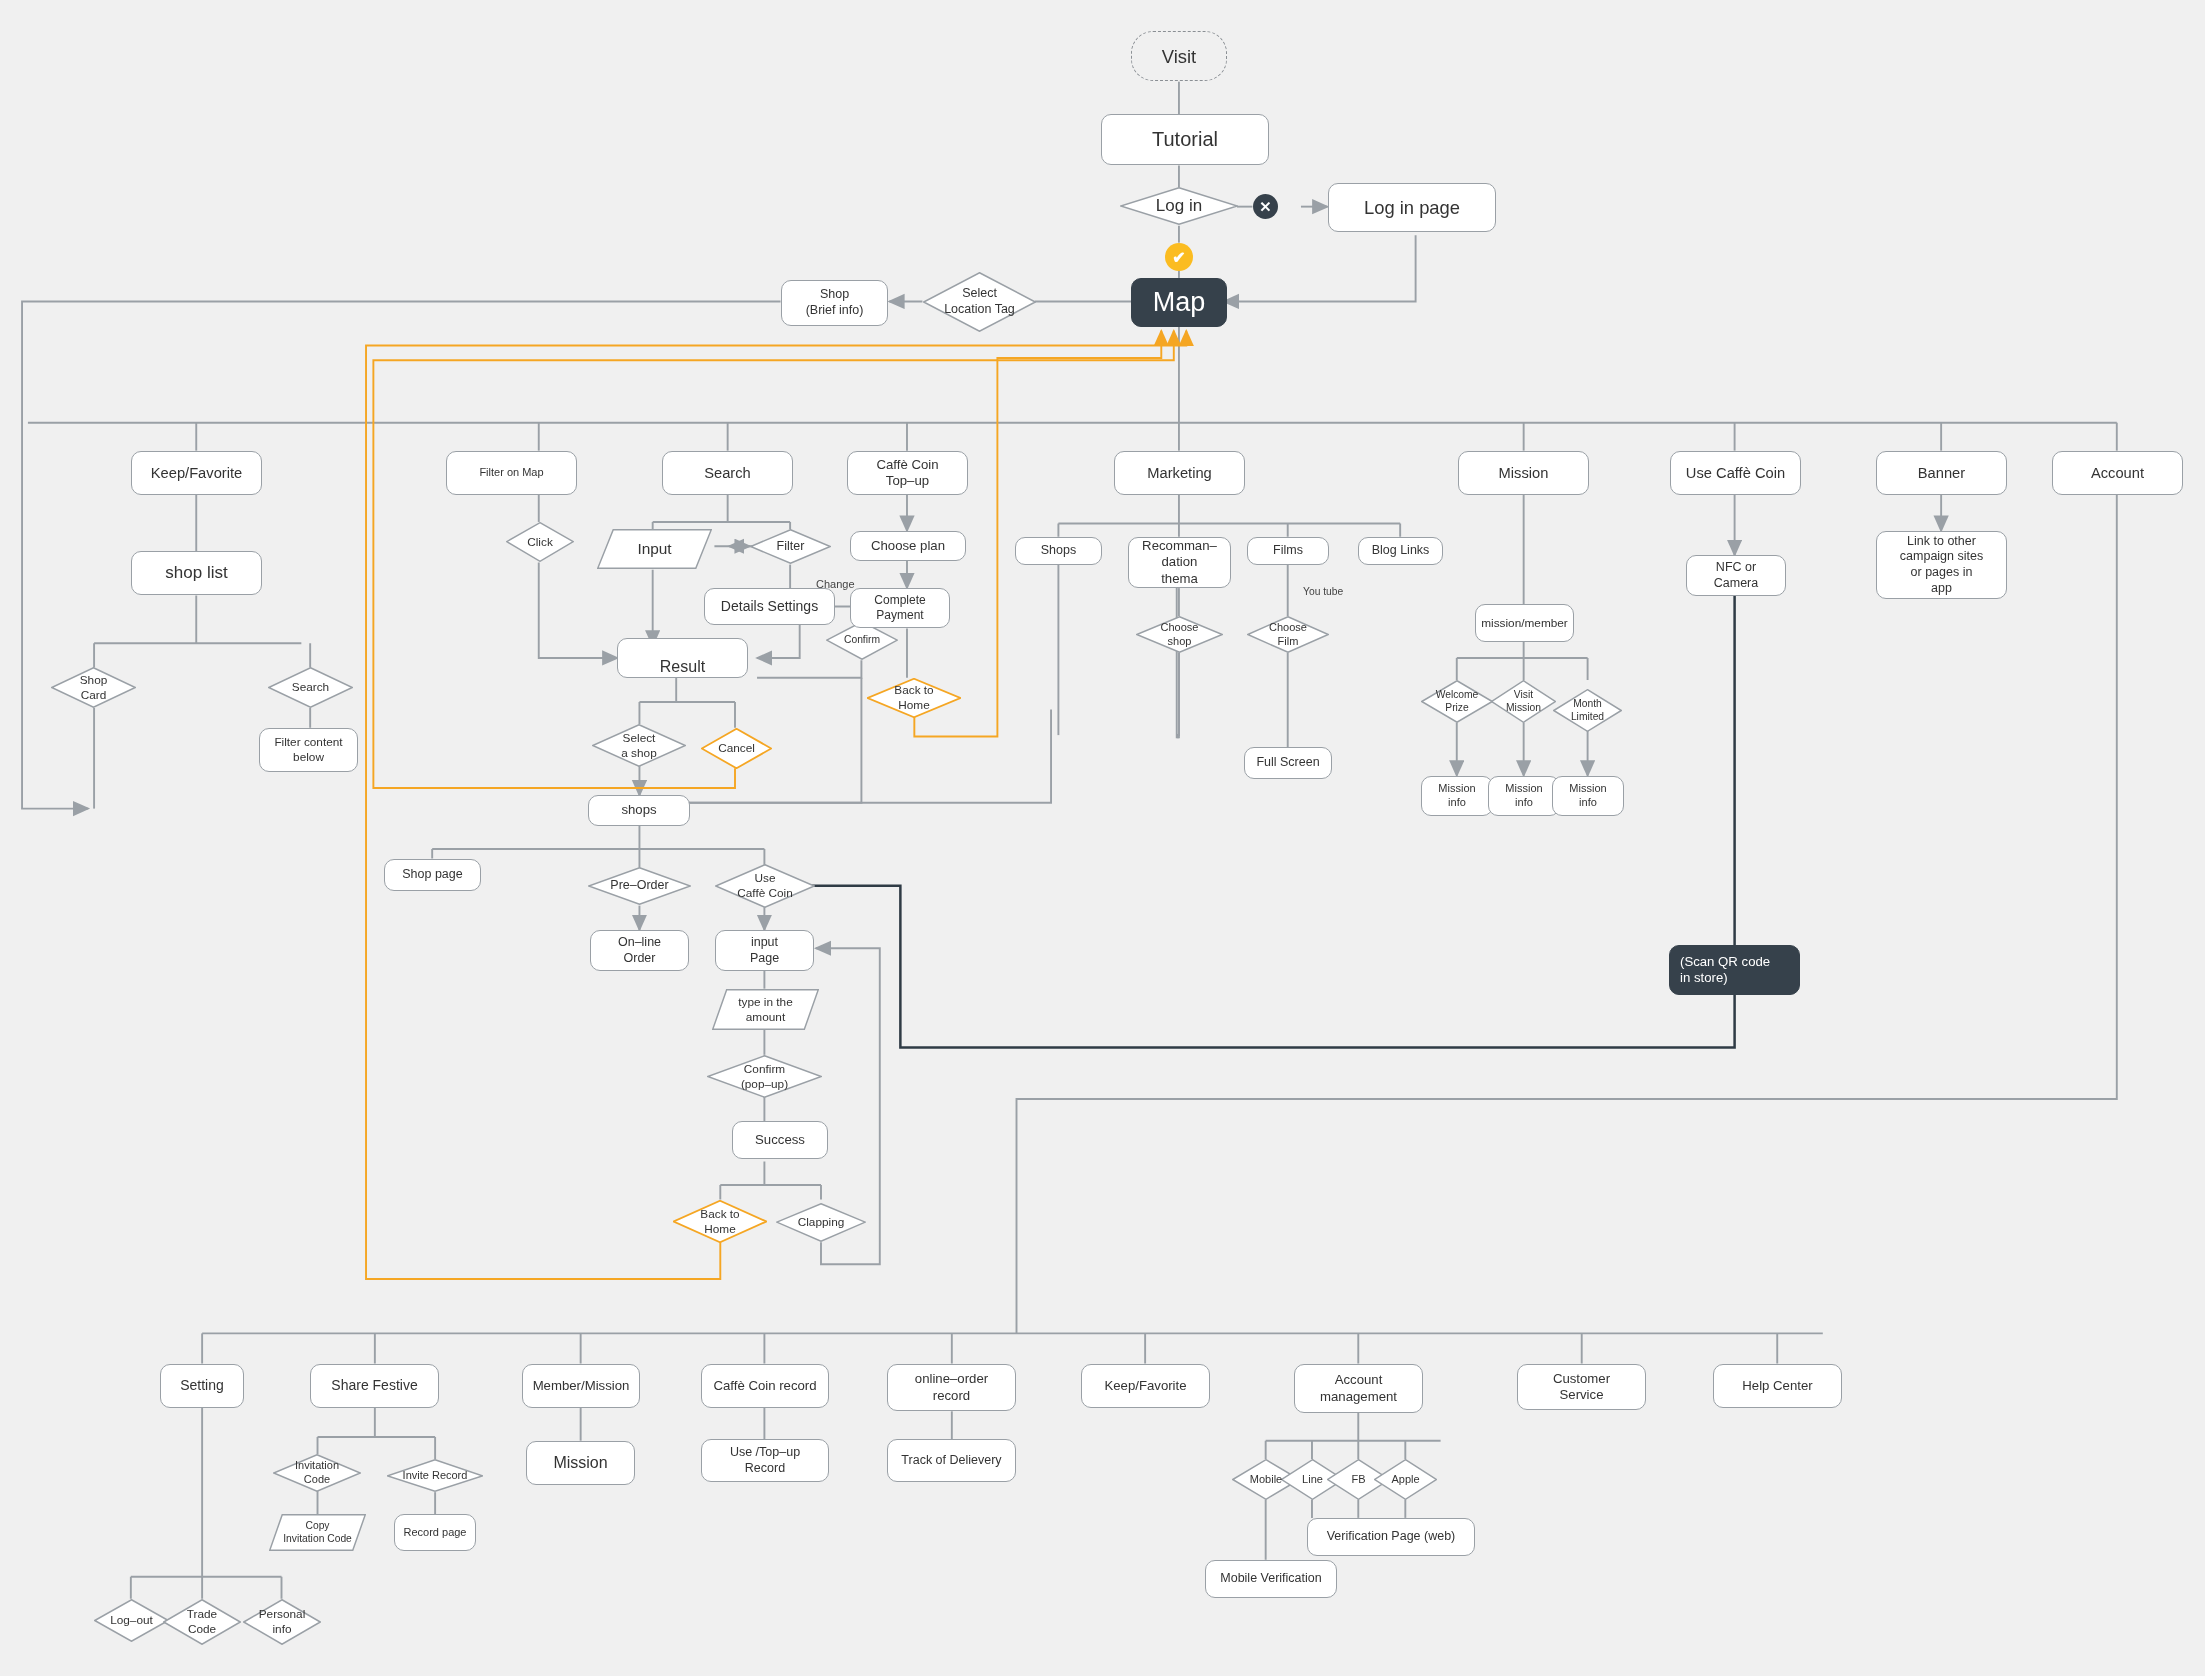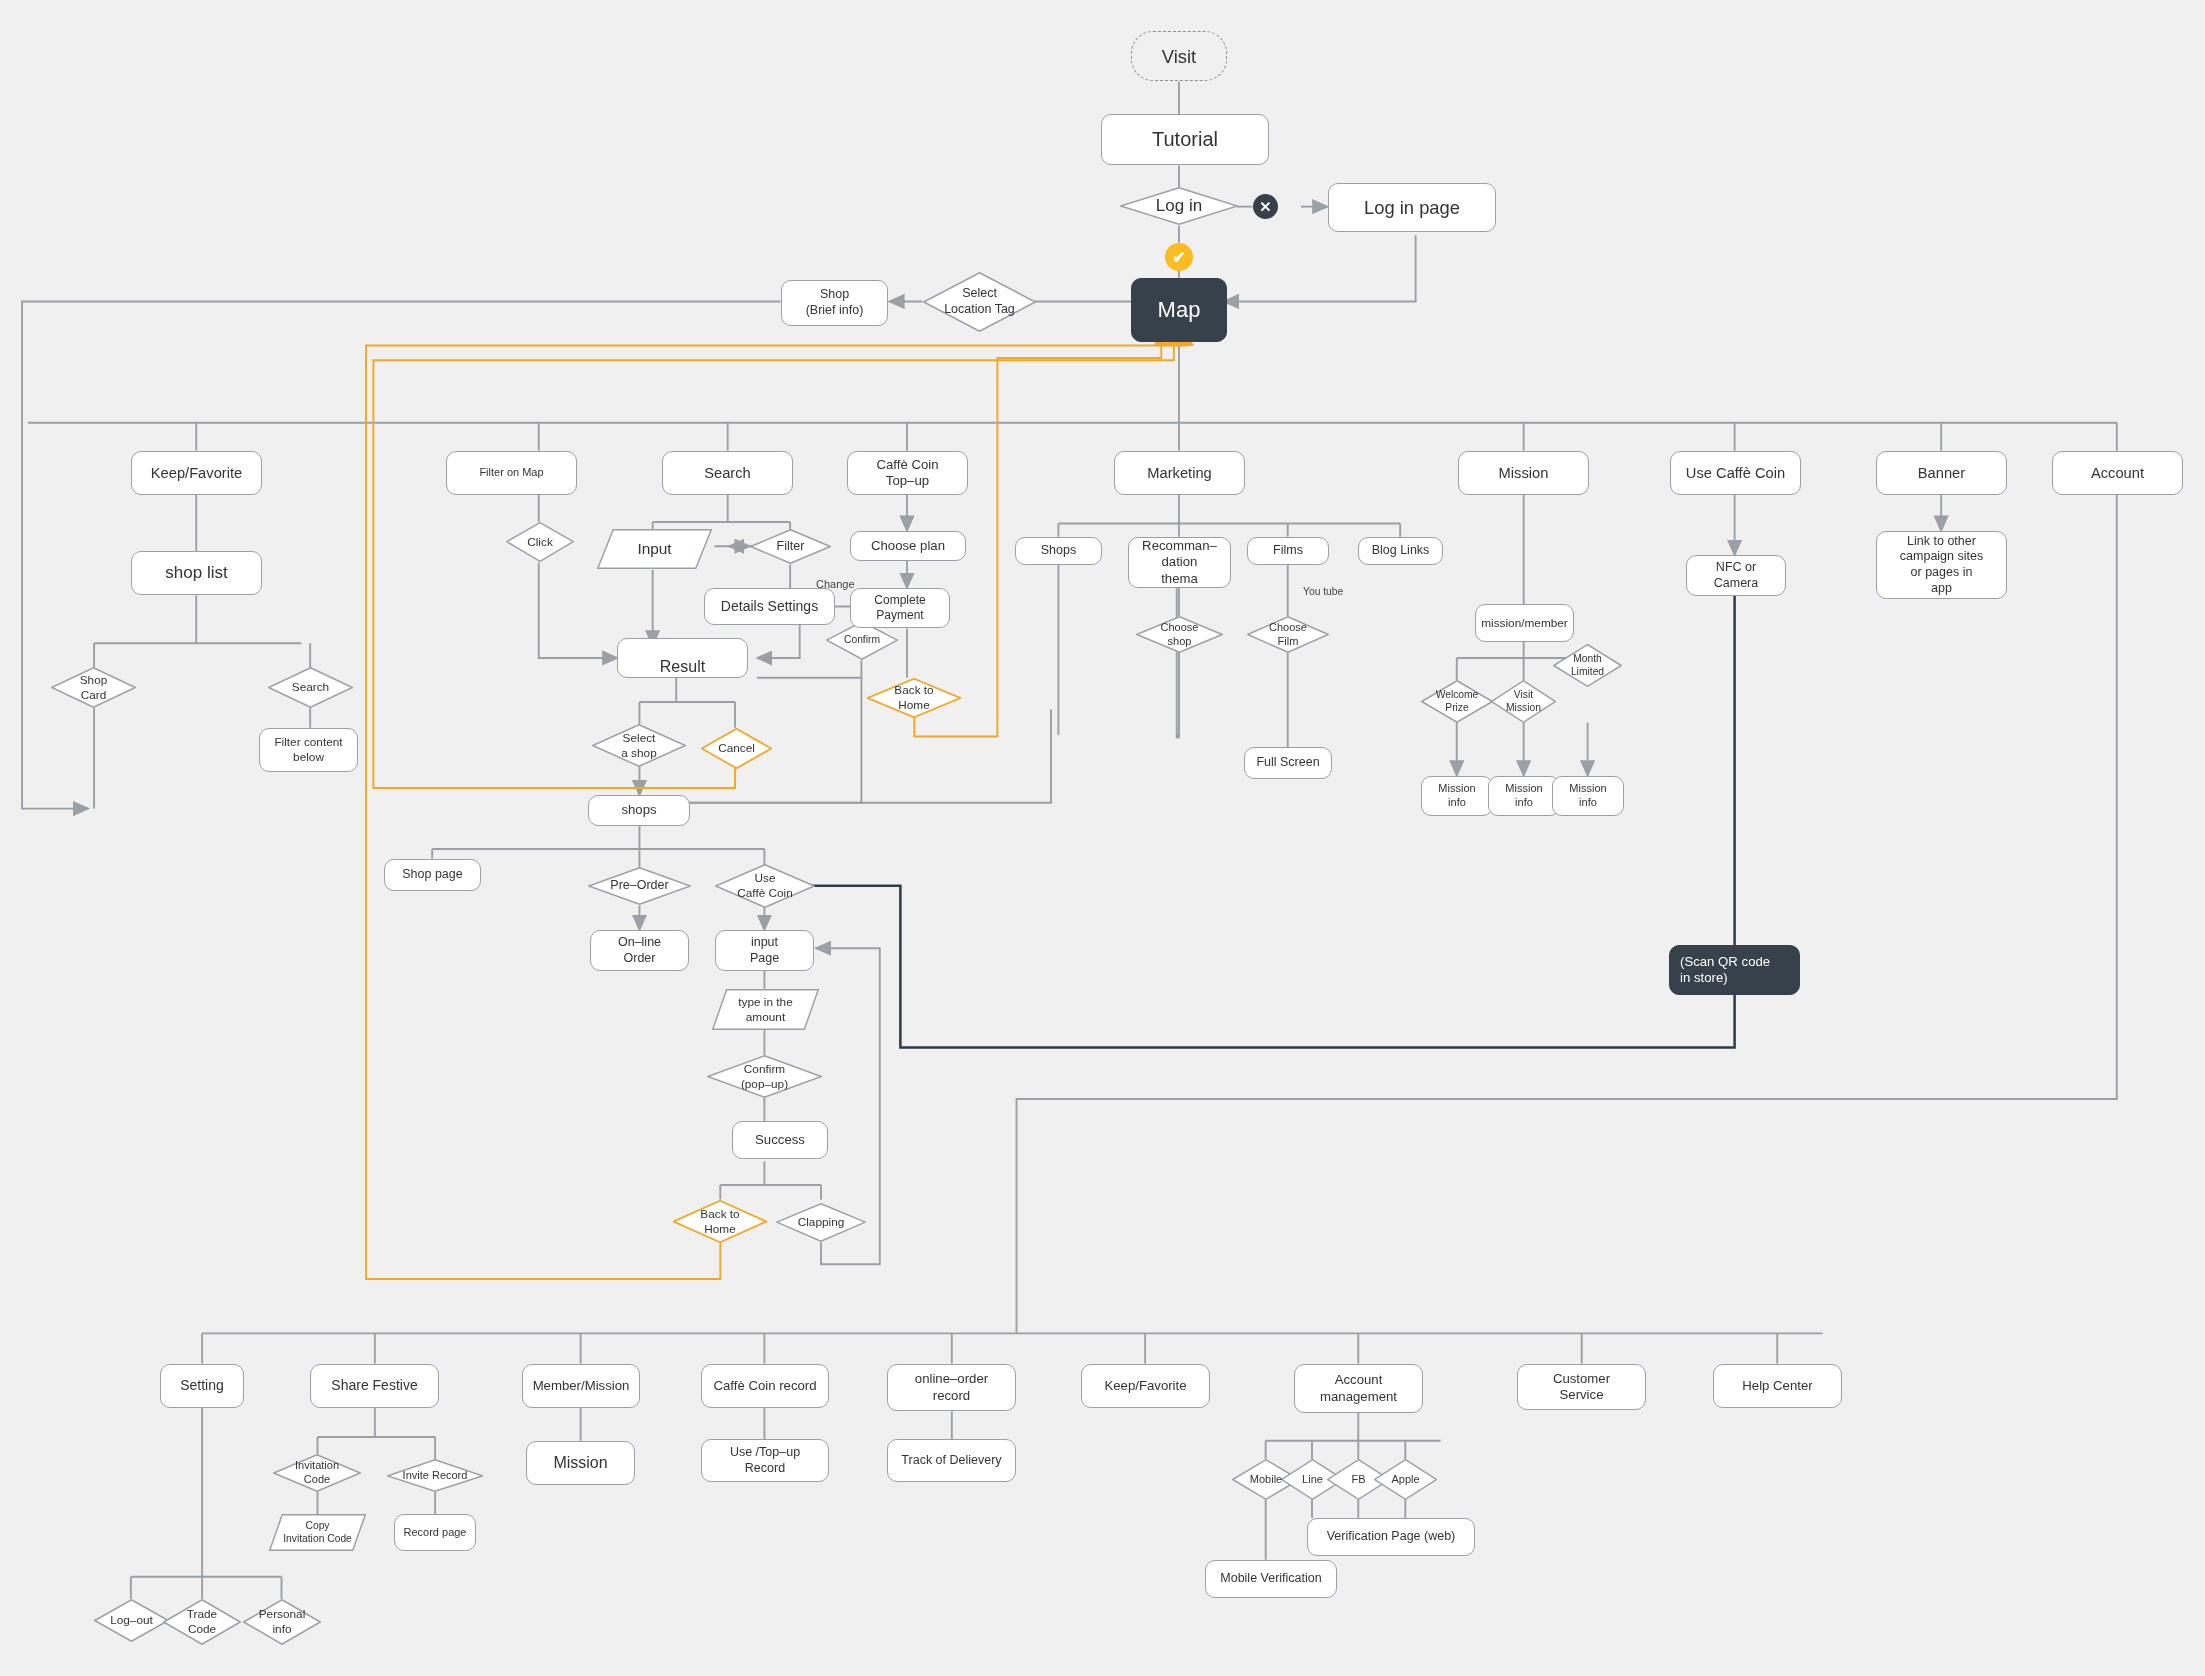--- a/index.html
+++ b/index.html
@@ -220,21 +220,21 @@
   </div>
 
   <div class="badge x" style="left:1253px;top:194px;width:25px;height:25px;font-size:14.7px;">✕</div>
 
   <div class="badge check" style="left:1165px;top:243px;width:28px;height:28px;font-size:16px;">✔</div>
 
   <div class="node rect" style="left:1328px;top:183px;width:168px;height:49px;font-size:18.4px;">
     <span>Log in page</span>
   </div>
 
-  <div class="node rect dark" style="left:1131px;top:278px;width:96px;height:64px;font-size:22px;">
+  <div class="node rect dark" style="left:1131px;top:278px;width:96px;height:49px;font-size:27px;">
     <span>Map</span>
   </div>
 
   <div class="node dia" style="left:923px;top:272px;width:113px;height:60px;font-size:12.5px;">
     <svg class="dshape" viewBox="0 0 154 82" preserveAspectRatio="none">
       <polygon points="77,1 153,41 77,81 1,41" fill="#fff" stroke="#9aa0a6" stroke-width="2"></polygon>
     </svg>
     <span class="dlabel" style="white-space:pre-line;">Select
 Location Tag</span>
   </div>
@@ -488,21 +488,21 @@
   </div>
 
   <div class="node dia" style="left:1491px;top:680px;width:65px;height:43px;font-size:10.3px;">
     <svg class="dshape" viewBox="0 0 88 58" preserveAspectRatio="none">
       <polygon points="44,1 87,29 44,57 1,29" fill="#fff" stroke="#9aa0a6" stroke-width="2"></polygon>
     </svg>
     <span class="dlabel" style="white-space:pre-line;">Visit
 Mission</span>
   </div>
 
-  <div class="node dia" style="left:1553px;top:644px;width:69px;height:43px;font-size:10.3px;">
+  <div class="node dia" style="left:1553px;top:689px;width:69px;height:43px;font-size:10.3px;">
     <svg class="dshape" viewBox="0 0 94 58" preserveAspectRatio="none">
       <polygon points="47,1 93,29 47,57 1,29" fill="#fff" stroke="#9aa0a6" stroke-width="2"></polygon>
     </svg>
     <span class="dlabel" style="white-space:pre-line;">Month
 Limited</span>
   </div>
 
   <div class="node rect" style="left:1421px;top:776px;width:72px;height:40px;font-size:11px;">
     <span style="white-space:pre-line;">Mission
 info</span>

